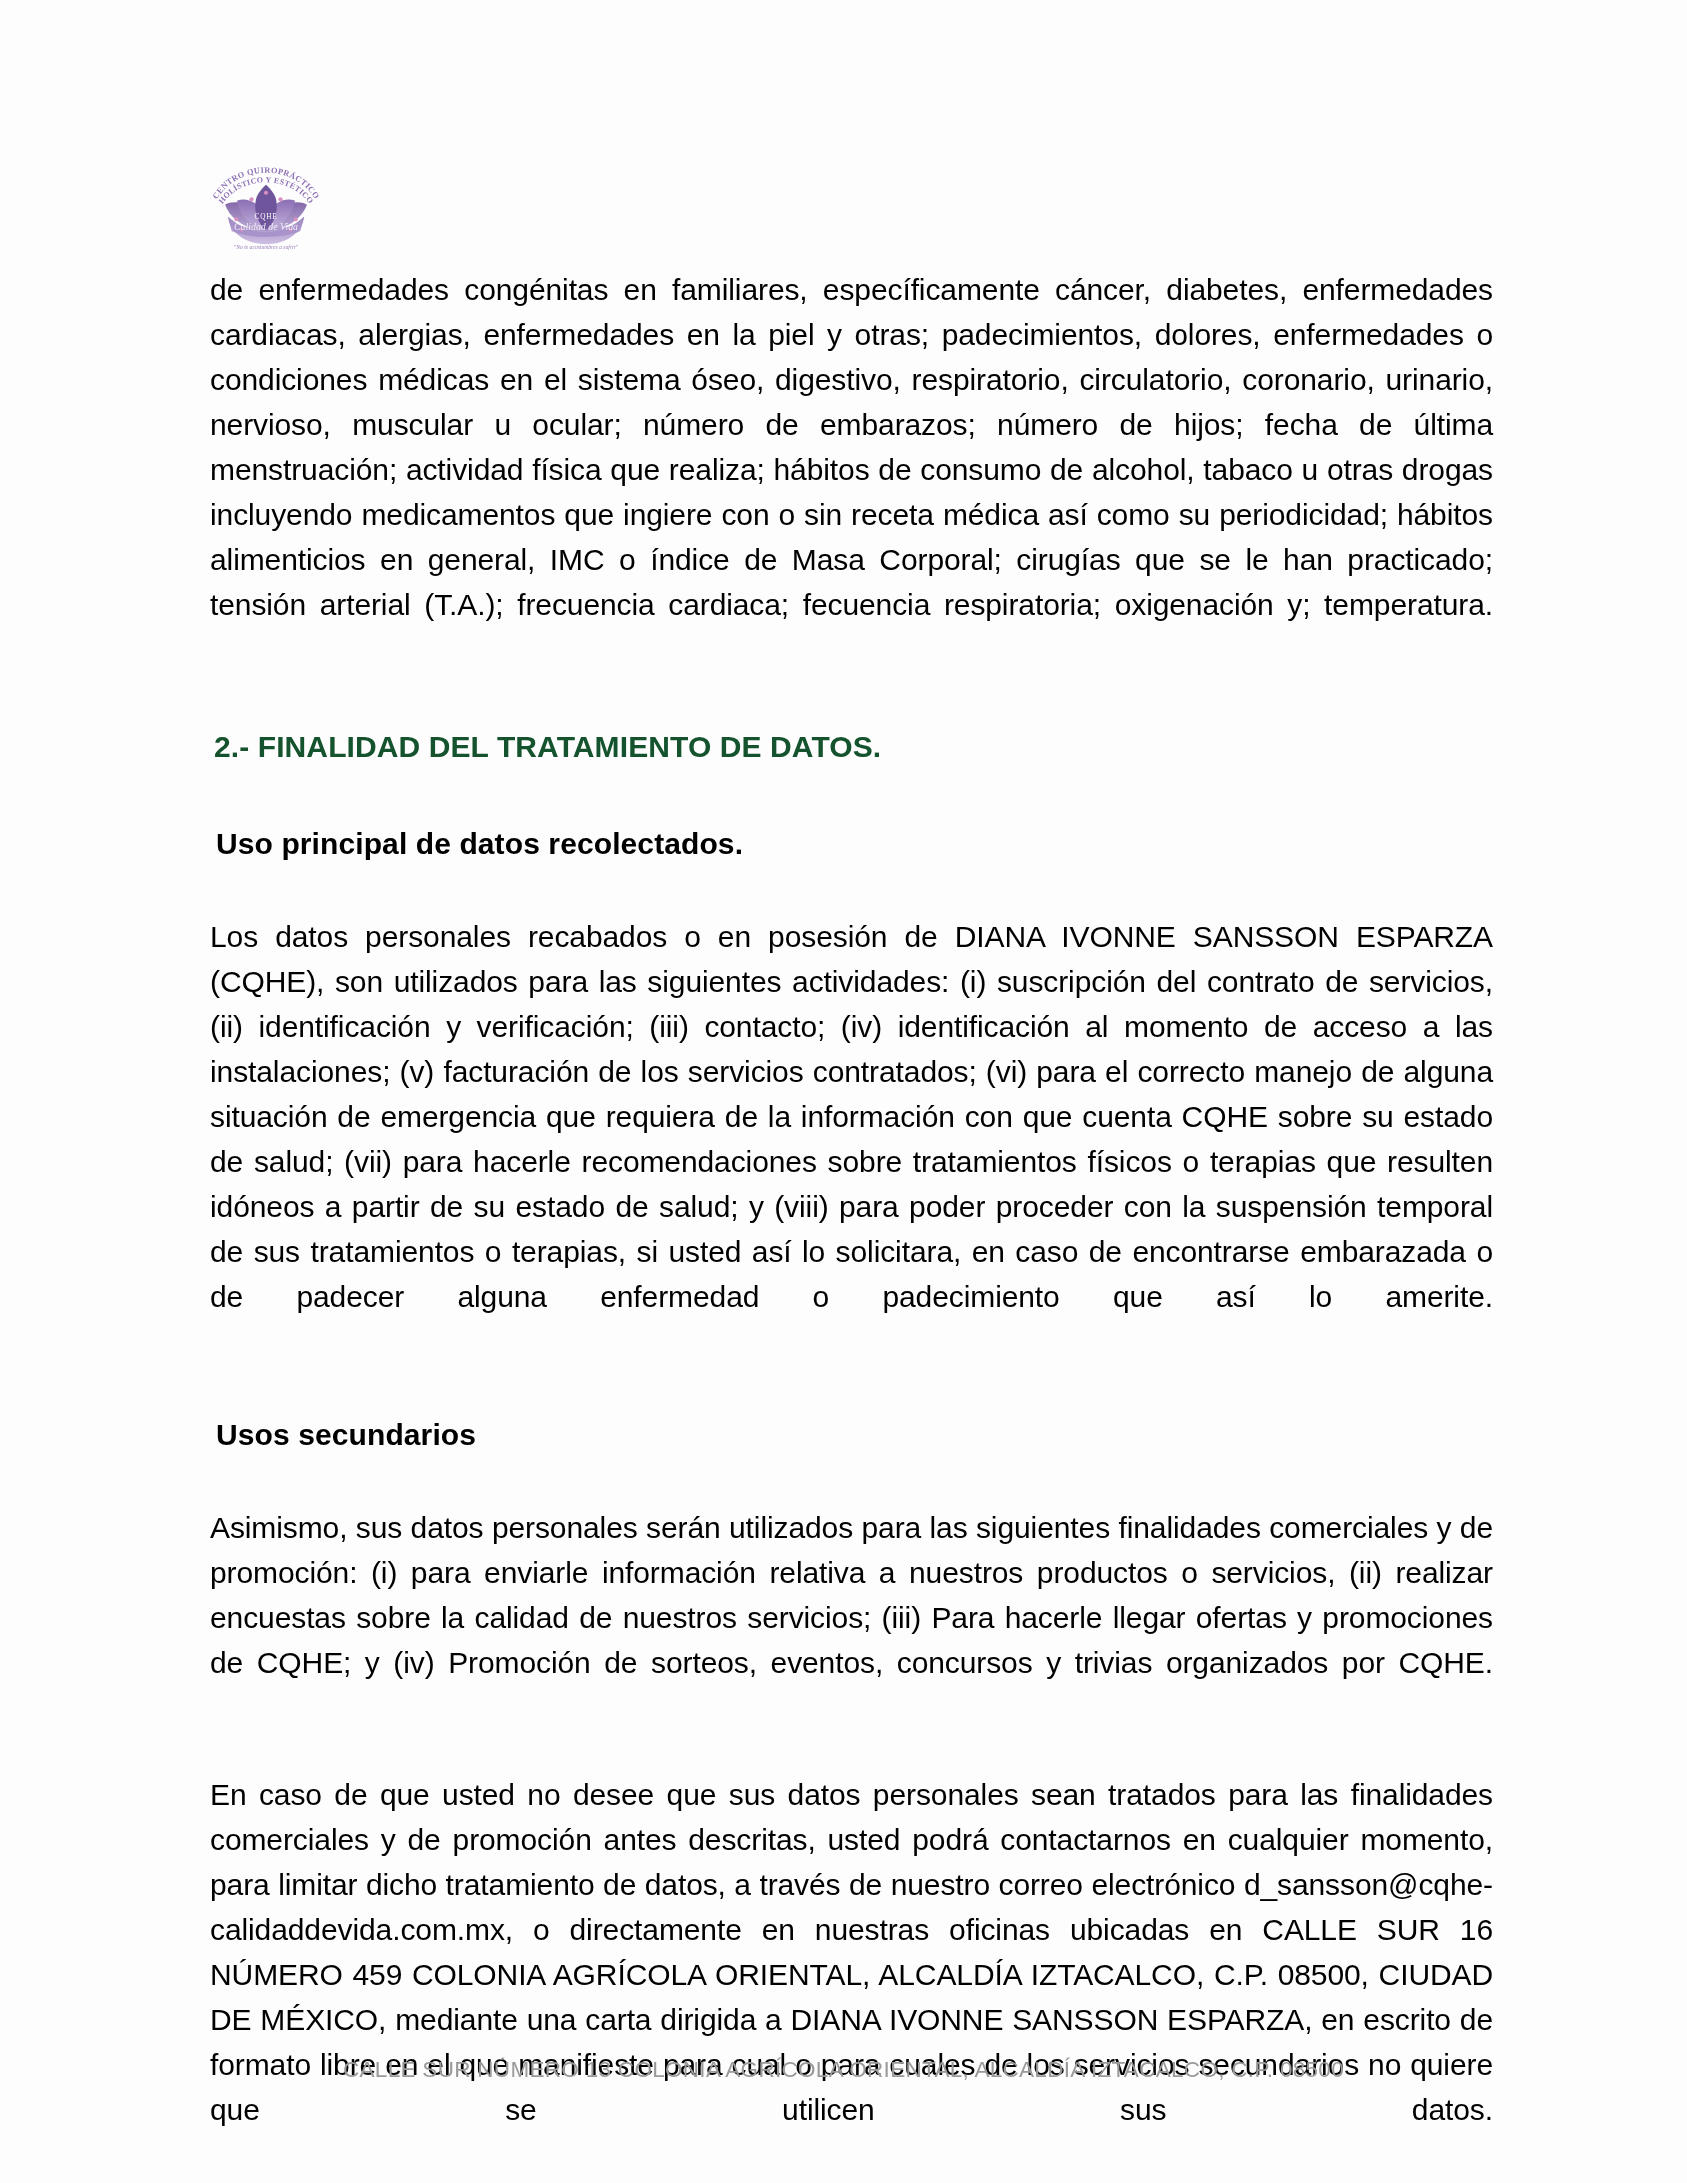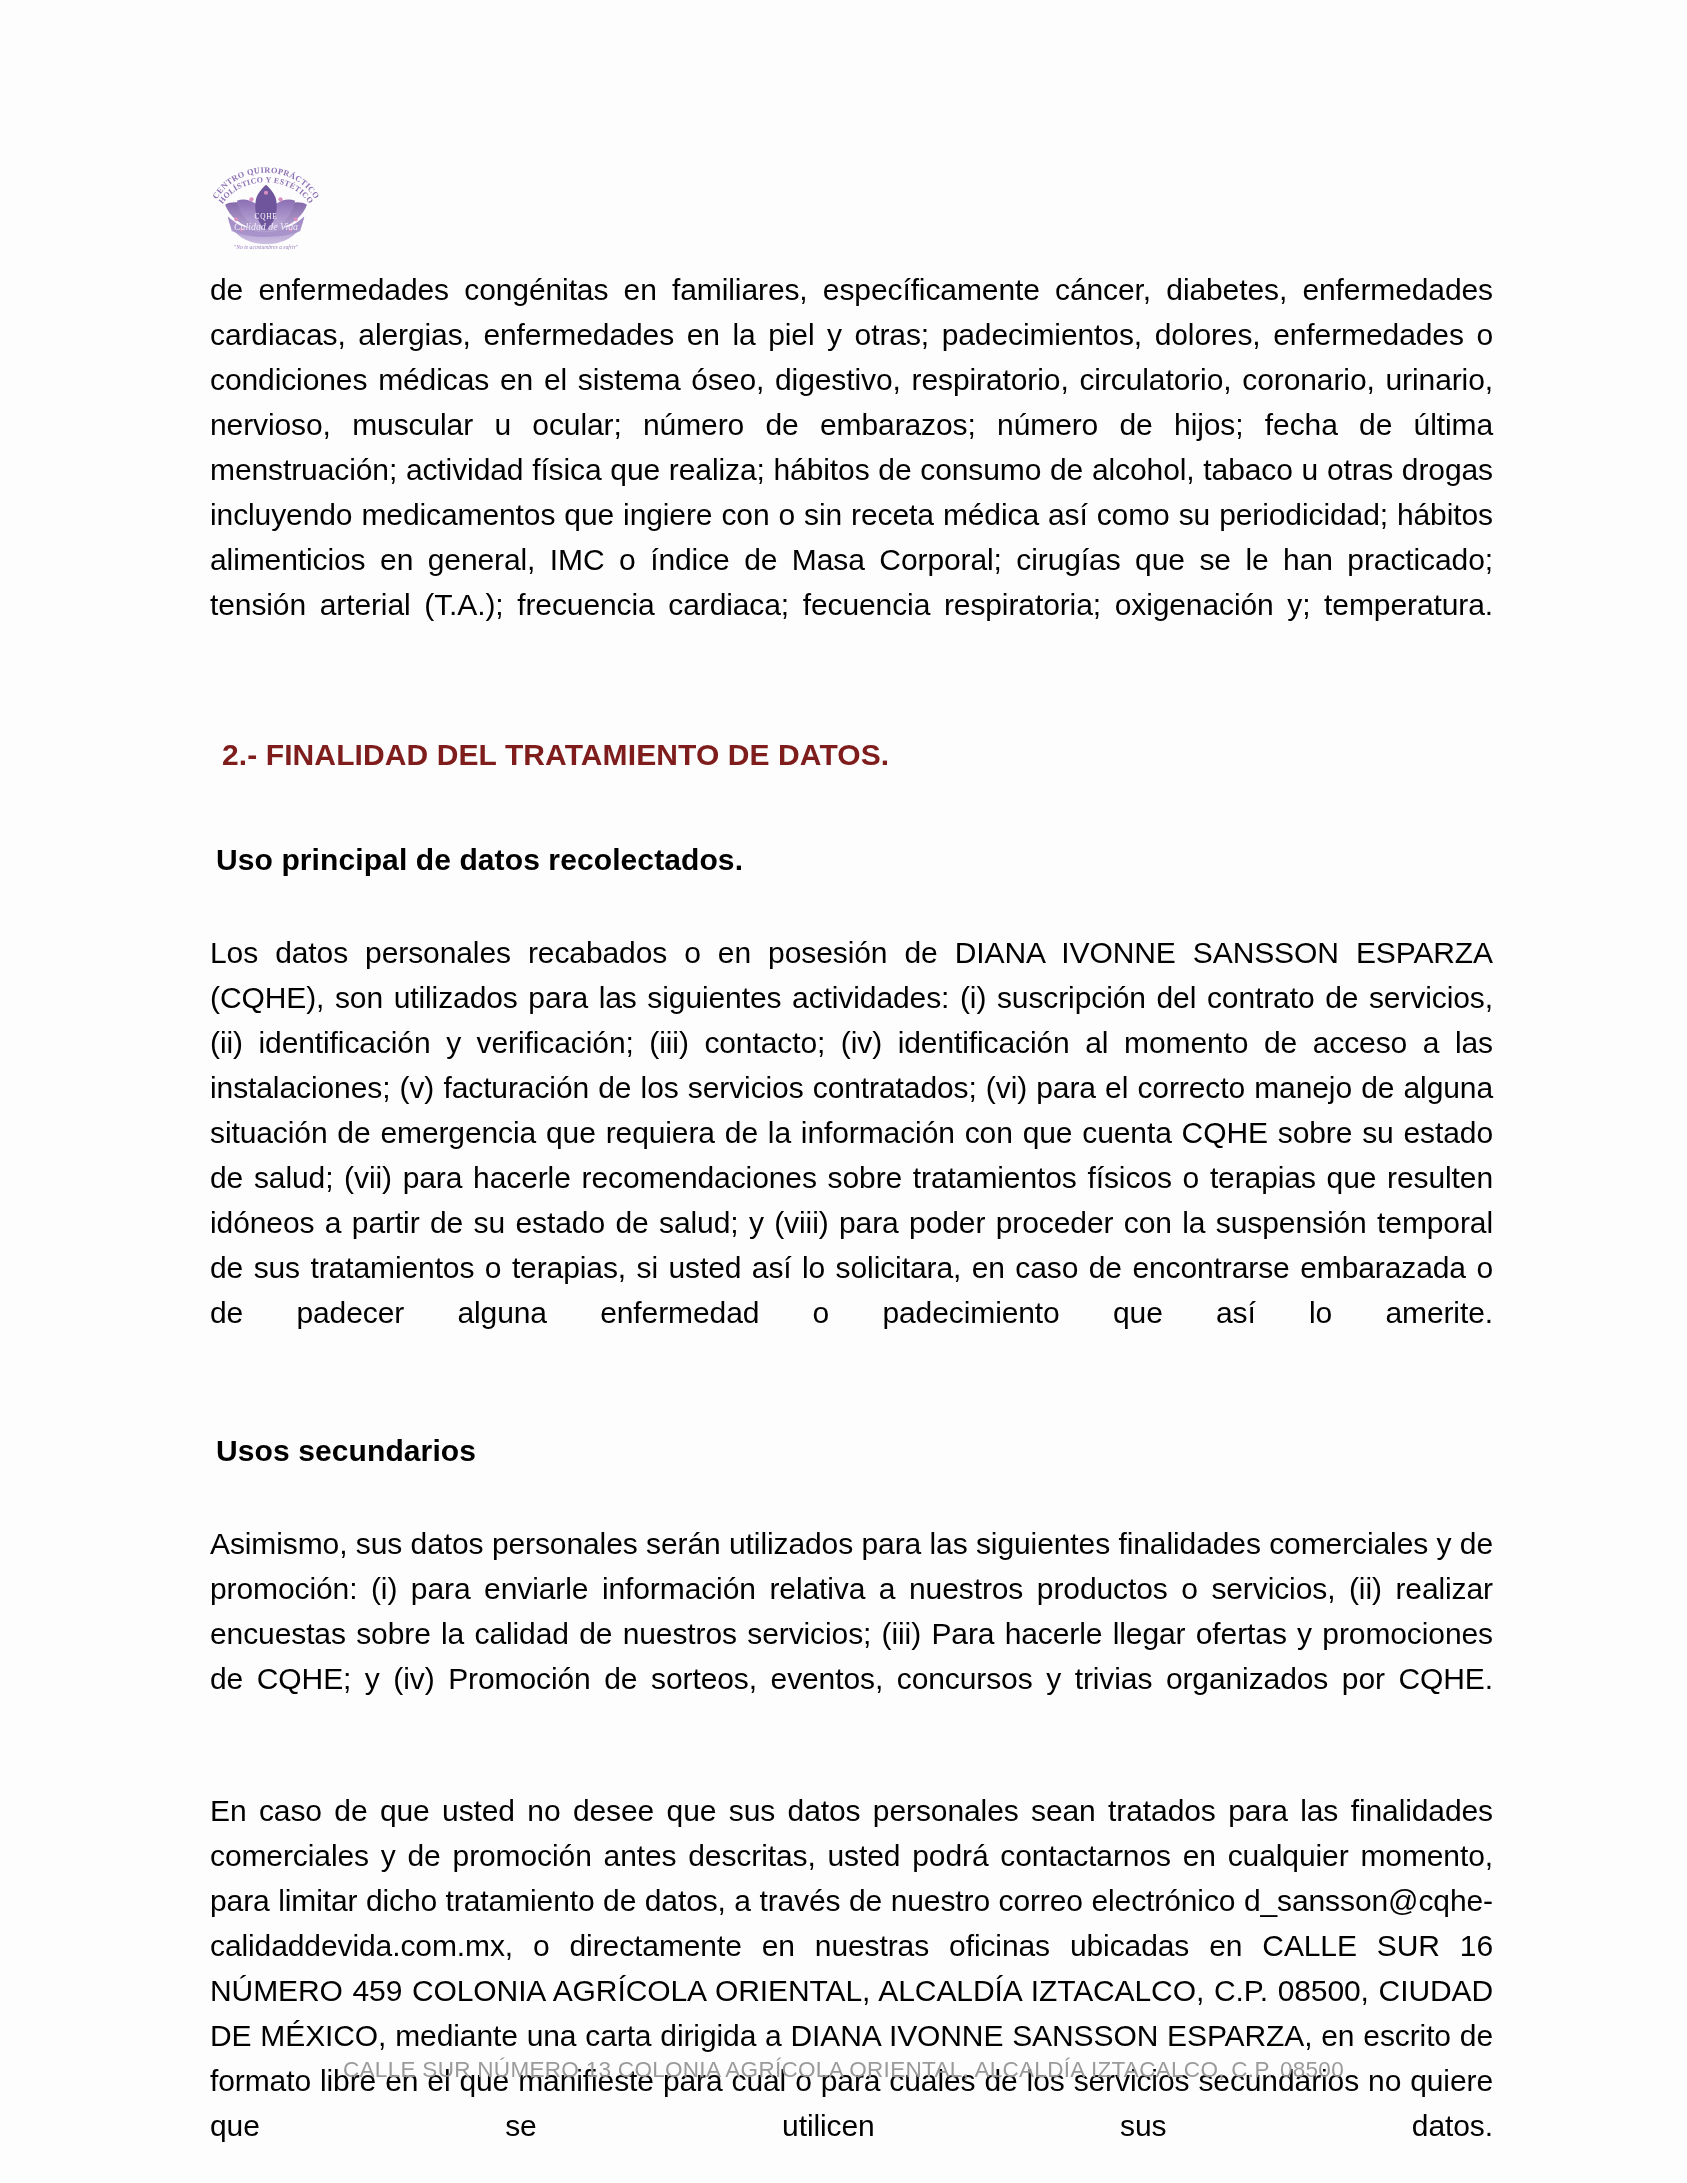--- a/index.html
+++ b/index.html
@@ -57,25 +57,25 @@
     hyphens: none;
   }
   
   p.para::after {
     content: "";
     display: inline-block;
     width: 100%;
   }
 
   h2.heading {
-    margin: 12px;
+    margin: 4px;
     font-size: 30px;
     line-height: 45px;
     font-weight: bold;
-    color: #7f1d1d;
+    color: #14532d;
     font-family: "Liberation Sans", sans-serif;
     font-stretch: condensed;
     letter-spacing: 0.1px;
   }
   h3.subheading {
     margin: 6px;
     font-size: 30px;
     line-height: 45px;
     font-weight: bold;
     color: #000000;

